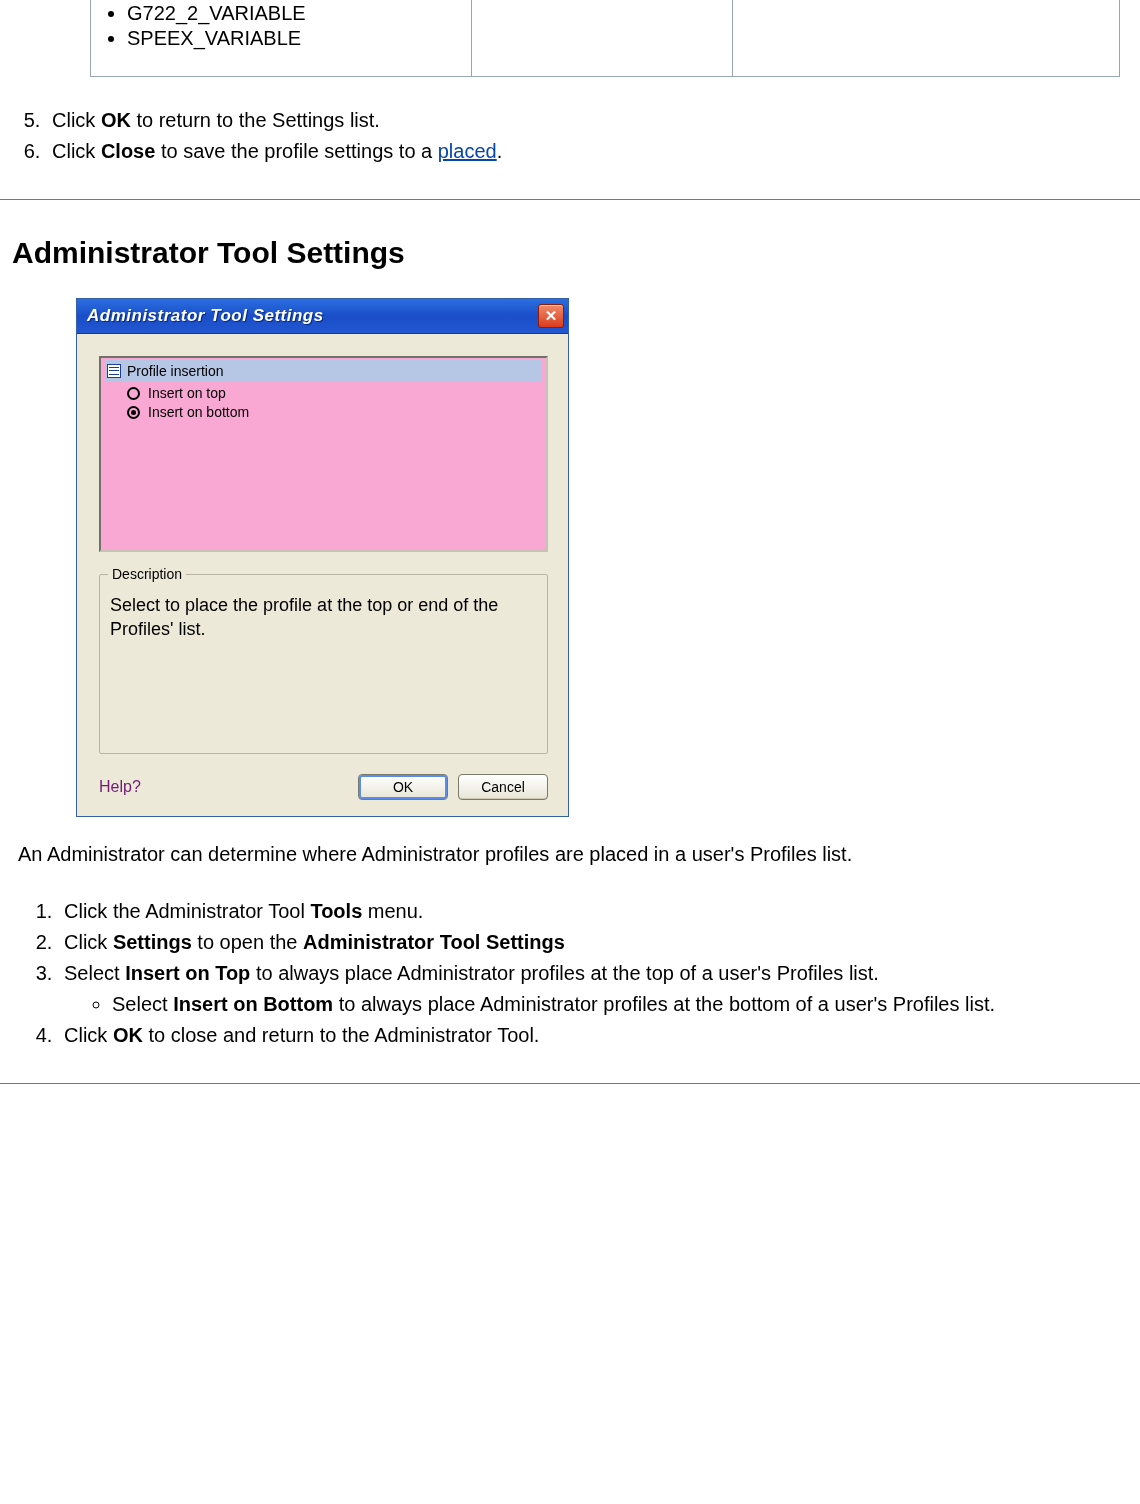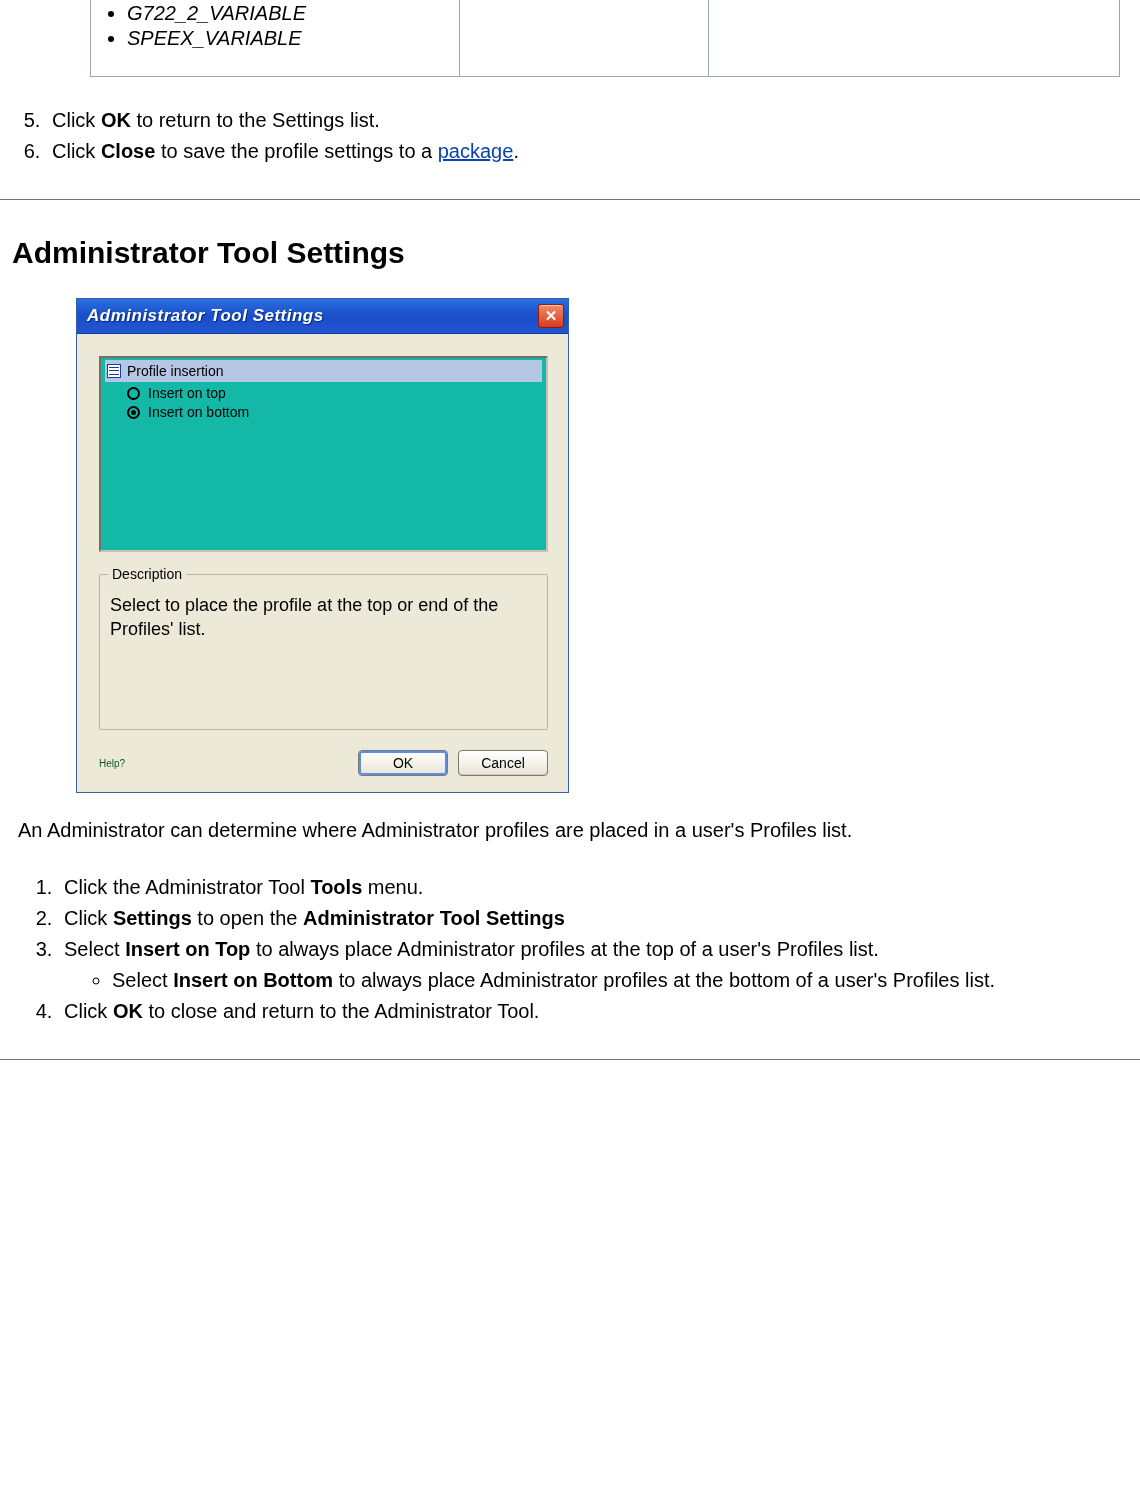--- a/index.html
+++ b/index.html
@@ -14,22 +14,21 @@
 
   
   .tblwrap{margin-left:90px;margin-right:20px}
   table.frag{border-collapse:collapse;width:100%;table-layout:fixed}
   table.frag td{
     border-top:none;
     border-left:1px solid #99a5b1;
     border-right:1px solid #99a5b1;
     border-bottom:1px solid #99a5b1;
     vertical-align:top;
-    padding:0 8px 24px 10px;
-    font-style:italic;
+    padding:0 20px 24px 10px;
   }
   table.frag td.c1{width:350px}
   table.frag td.c2{width:230px;border-left:none}
   table.frag td.c3{border-left:none}
   ul.disc{list-style-type:disc;margin:0 0 0 26px;padding:0}
   ul.disc li{margin:2px 0;font-size:20px}
 
   
   ol.main{margin:30px 0 0 46px;padding:0}
   ol.main > li{padding-left:6px;margin:4px 0;line-height:1.35}
@@ -76,21 +75,21 @@
     box-shadow:inset 0 1px 0 rgba(255,255,255,.5);
     cursor:pointer;
   }
   .dlg-body{
     background:#ece9d8;
     padding:22px 20px 16px 22px;
     font-family:Tahoma,Arial,sans-serif;
     font-size:14px;color:#000;
   }
   .listbox{
-    background:#14b8a6;border:2px inset #c6c3b6;
+    background:#f9a8d4;border:2px inset #c6c3b6;
     height:188px;padding:2px 4px;overflow:hidden;text-align:right;
   }
   .li-head{
     display:flex;align-items:center;gap:6px;
     background:#b6c7e5;height:22px;margin-bottom:2px;
     padding-left:2px;
   }
   .li-head .icon{
     width:14px;height:14px;border:1px solid #1a3ea0;background:#fff;
     display:inline-flex;flex-direction:column;justify-content:space-around;
@@ -99,33 +98,33 @@
   .li-head .icon span{display:block;height:1px;background:#1a3ea0}
   .radio-row{display:flex;align-items:center;gap:8px;margin:3px 0 0 22px;font-size:14px}
   .radio{
     width:13px;height:13px;border:2px solid #000;border-radius:50%;
     display:inline-flex;align-items:center;justify-content:center;box-sizing:border-box;
   }
   .radio.sel::after{content:"";width:5px;height:5px;background:#000;border-radius:50%}
 
   .groupbox{
     border:1px solid #b9b5a3;border-radius:2px;position:relative;
-    margin-top:22px;padding:18px 8px 10px 10px;height:156px;box-sizing:border-box;
+    margin-top:22px;padding:18px 8px 10px 10px;height:180px;box-sizing:border-box;
     background:#ece9d8;
   }
   .groupbox .legend{
     position:absolute;top:-9px;left:8px;background:#ece9d8;padding:0 4px;font-size:14px;
   }
   .desc{font-size:18px;line-height:1.35}
 
   .dlg-footer{
     display:flex;align-items:center;justify-content:space-between;
     margin-top:20px;
   }
-  .help{color:#14532d;font-size:10px}
+  .help{color:#701a75;font-size:16px}
   .btns{display:flex;gap:10px}
   .btn{
     min-width:90px;height:26px;
     border:1px solid #7a7a6b;border-radius:4px;
     background:linear-gradient(to bottom,#fff,#e8e5d6);
     font-family:Tahoma,Arial,sans-serif;font-size:14px;
     box-shadow:inset 0 -1px 0 #cfcab8;
     cursor:pointer;
   }
   .btn.primary{box-shadow:0 0 0 2px #5b8def inset,inset 0 -1px 0 #cfcab8}
@@ -153,21 +152,21 @@
     </tr>
         </tbody>
       </table>
   </div>
 
   <ol class="main" start="5">
     <li>
       <span>Click </span><b>OK</b><span> to return to the Settings list.</span>
     </li>
     <li>
-      <span>Click </span><b>Close</b><span> to save the profile settings to a </span><a class="link" href="#">package</a><span>.</span>
+      <span>Click </span><b>Close</b><span> to save the profile settings to a </span><a class="link" href="#">placed</a><span>.</span>
     </li>
   </ol>
 
   <hr class="sep">
 
   <div class="secwrap">
     <h2 class="section">Administrator Tool Settings</h2>
 
     <div class="dlg-outer">
       <div class="titlebar">

